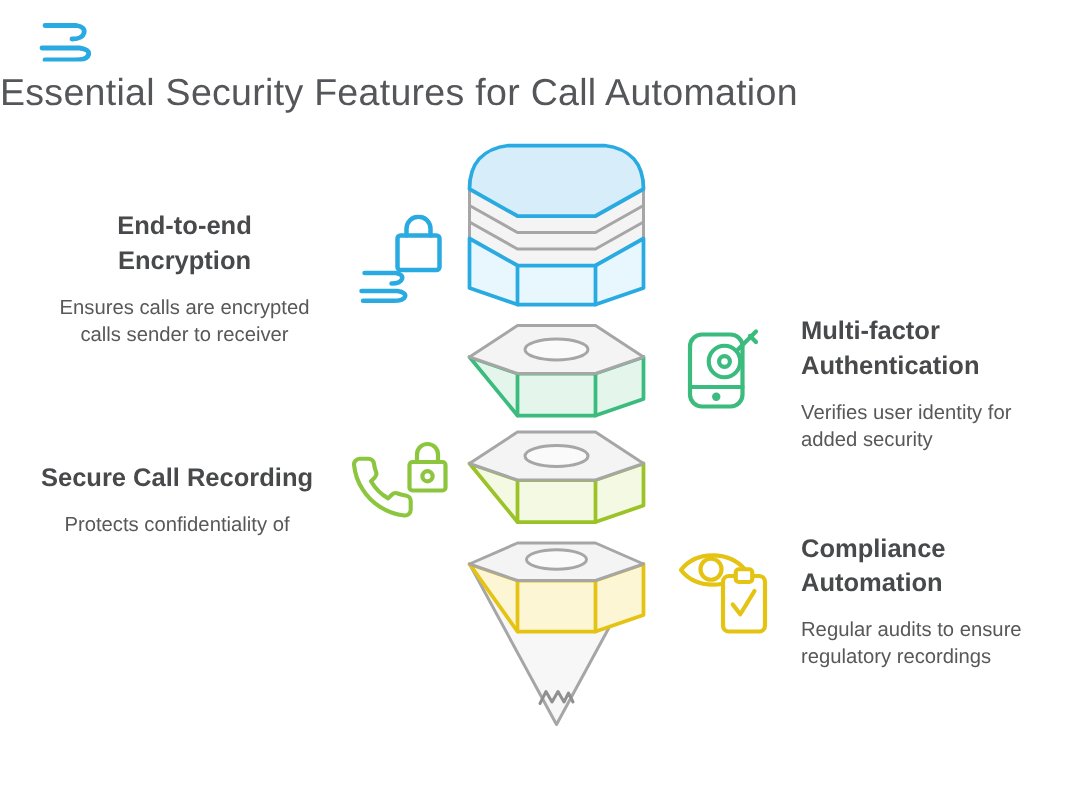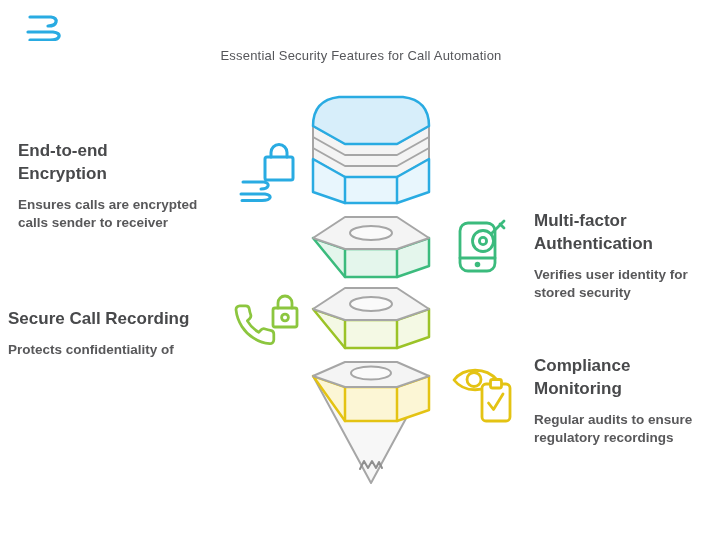--- a/index.html
+++ b/index.html
@@ -2,27 +2,27 @@
 <html><head>
 <meta charset="utf-8">
 <style>
   html,body{margin:0;padding:0;background:#ffffff;}
   #stage{
     position:relative;width:722px;height:535px;background:#ffffff;overflow:hidden;
     font-family:"Liberation Sans", sans-serif;
   }
   .abs{position:absolute;}
   #main-title{
-    left:0;top:48px;width:722px;text-align:center;
-    font-size:13px;font-weight:400;color:#55565a;letter-spacing:.2px;
+    left:0;top:48px;width:722px;
+    font-size:25px;font-weight:400;color:#55565a;letter-spacing:.2px;
   }
   .feature{position:absolute;}
   .feature .f-title{font-size:17px;font-weight:700;color:#48494b;line-height:23px;}
-  .feature .f-desc{font-size:13.5px;font-weight:700;color:#58585a;line-height:18px;margin-top:11px;}
-  .feature.left-side{text-align:left;}
+  .feature .f-desc{font-size:13.5px;font-weight:400;color:#58585a;line-height:18px;margin-top:11px;}
+  .feature.left-side{text-align:center;}
   .feature.right-side{text-align:left;margin-left:16px;}
   svg{display:block;}
 </style>
 </head>
 <body>
 
 <div id="stage">
 
   <svg class="abs" style="left:25px;top:7px" width="40" height="34" viewBox="0 0 40 34">
     <g fill="none" stroke="#29ABE2" stroke-width="3.2" stroke-linecap="round" stroke-linejoin="round">
@@ -89,21 +89,21 @@
     </g>
   </svg>
 
   <div class="feature right-side" style="left:518px;top:209px;width:168px">
     <div class="f-title">
       <div>Multi-factor</div>
       <div>Authentication</div>
     </div>
     <div class="f-desc">
       <div>Verifies user identity for</div>
-      <div>stored security</div>
+      <div>added security</div>
     </div>
   </div>
   <svg class="abs" style="left:456px;top:210px" width="58" height="66" viewBox="0 0 58 66">
     <g fill="none" stroke="#3BBB7D" stroke-width="2.8" stroke-linecap="round" stroke-linejoin="round">
       <rect x="4" y="13" width="35" height="48" rx="8"></rect>
       <path d="M4,48 H39"></path>
       <circle cx="21.5" cy="54.5" r="1.4" fill="#3BBB7D"></circle>
       <circle cx="27" cy="31" r="10.5" fill="#ffffff"></circle>
       <circle cx="27" cy="31" r="3.6"></circle>
       <path d="M35,24 L48,11"></path>
@@ -126,21 +126,21 @@
     <g fill="none" stroke="#8CC63F" stroke-width="2.8" stroke-linecap="round" stroke-linejoin="round">
       <path d="M46,16 V11 a7,7 0 0 1 14,0 V16"></path>
       <rect x="41" y="16" width="24" height="19" rx="2"></rect>
       <circle cx="53" cy="25.5" r="3.4"></circle>
     </g>
   </svg>
 
   <div class="feature right-side" style="left:518px;top:354px;width:168px">
     <div class="f-title">
       <div>Compliance</div>
-      <div>Monitoring</div>
+      <div>Automation</div>
     </div>
     <div class="f-desc">
       <div>Regular audits to ensure</div>
       <div>regulatory recordings</div>
     </div>
   </div>
   <svg class="abs" style="left:452px;top:362px" width="62" height="66" viewBox="0 0 62 66">
     <g fill="none" stroke="#E4C313" stroke-width="2.8" stroke-linecap="round" stroke-linejoin="round">
       <path d="M2,18 C12,5 34,5 45,18 C34,31 12,31 2,18 Z"></path>
       <circle cx="22" cy="17.5" r="7"></circle>

